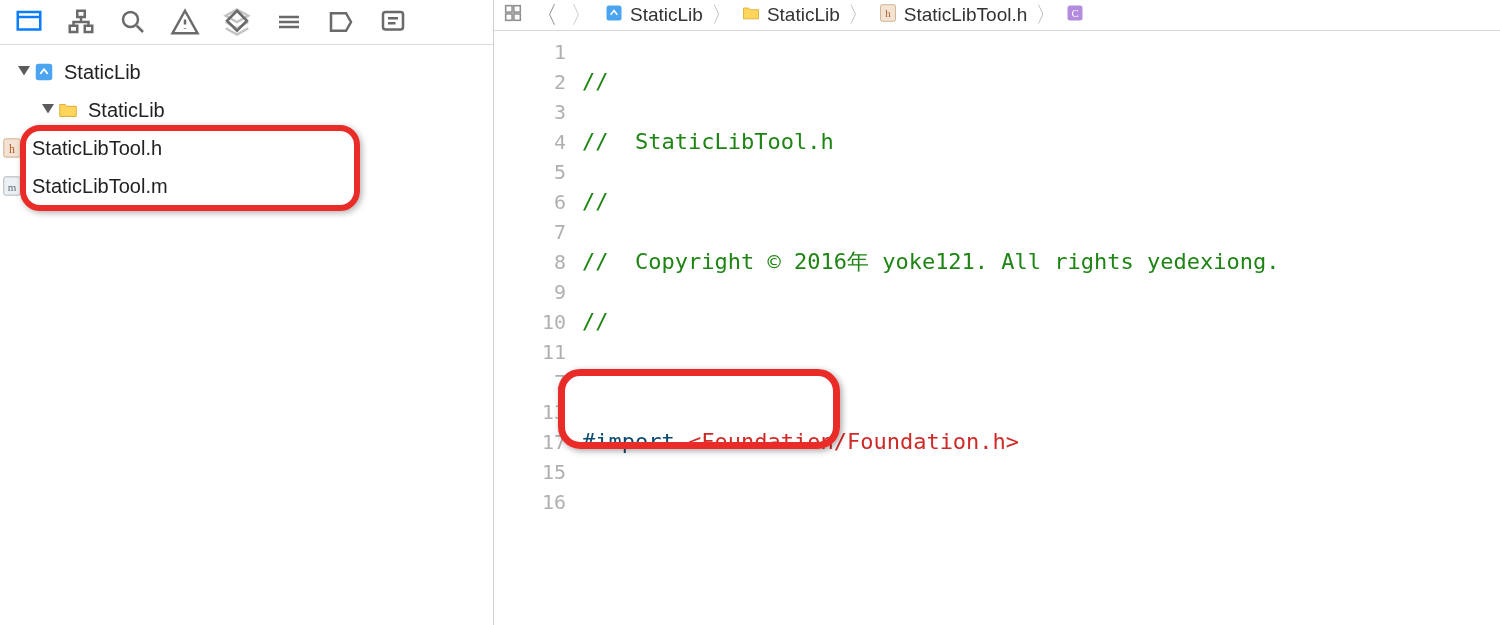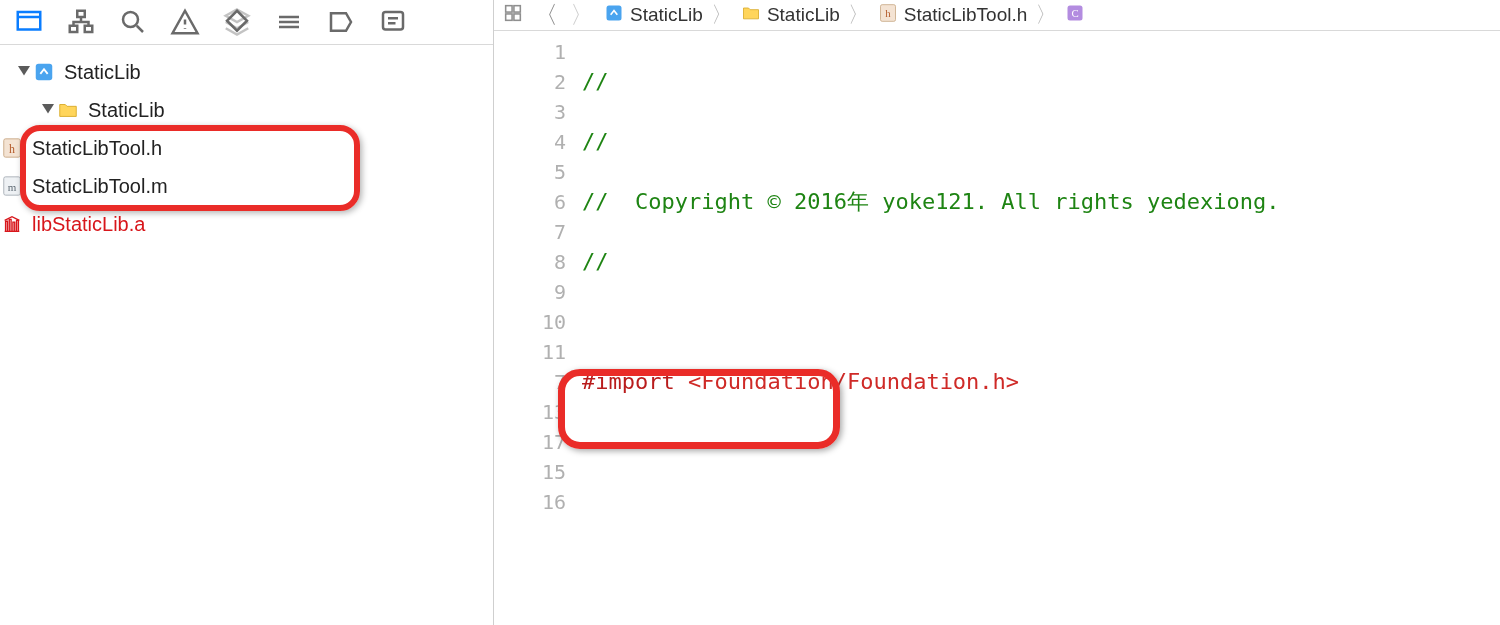--- a/index.html
+++ b/index.html
@@ -88,21 +88,21 @@
     font-size:22px;
     line-height:30px;
     padding:6px 0 0 6px;
     white-space:pre;
     color:#1f1f1f;
     position:relative;
   }
   .line { height:30px; display:block; position:relative; }
 
   .c-comment   { color:#1e8413; }
-  .c-preproc   { color:#b91c1c; }
+  .c-preproc   { color:#0c4a6e; }
   .c-preproc-arg { color:#cf2a27; }
 
   .ed-ann-box {
     position:absolute;
     border:7px solid #ea2c28;
     border-radius:22px;
     pointer-events:none;
     z-index:50;
     box-shadow: 2px 2px 6px rgba(0,0,0,0.35);
   }
@@ -210,29 +210,20 @@
           <span class="icon icon-m">
             <svg viewBox="0 0 24 24">
                 <rect x="3" y="2" width="18" height="20" rx="2" fill="#eef1f4" stroke="#a8afb7"></rect>
                 <text x="12" y="17" text-anchor="middle" font-size="12" fill="#5f6a74" font-family="Menlo">m</text>
               </svg>
           </span>
           <span class="label">StaticLibTool.m</span>
         </div>
 
 
-        <div class="row depth-2 no-disc">
-          <span class="icon icon-lib">
-            <svg viewBox="0 0 24 24" fill="none" stroke="#d8161b" stroke-width="1.5">
-                <path d="M4 20h16M5 20V9h2v11M9 20V7h2v13M13 20V10h2v10M17 20V8h2v12"></path>
-                <path d="M4 8l8-4 8 4"></path>
-              </svg>
-          </span>
-          <span class="label red">libStaticLib.a</span>
-        </div>
       </div>
 
       <div class="ann-box" style="left:20px; top:80px; width:340px; height:86px;"></div>
     </div>
   </div>
 
   <div class="editor">
     <div class="ed-toolbar">
       <span style="color:#8f8f8f;">
         <svg width="22" height="22" viewBox="0 0 24 24" fill="none" stroke="currentColor" stroke-width="1.7">
@@ -294,20 +285,21 @@
           <div>10</div>
           <div>11</div>
           <div>7</div>
           <div>13</div>
           <div>17</div>
           <div>15</div>
           <div>16</div>
       </div>
       <div class="code">
 <span class="line"><span class="c-comment">//</span></span>
+<span class="line"><span class="c-comment">//  StaticLibTool.h</span></span>
 <span class="line"><span class="c-comment">//</span></span>
 <span class="line"><span class="c-comment">//  Copyright © 2016年 yoke121. All rights yedexiong.</span></span>
 <span class="line"><span class="c-comment">//</span></span>
 <span class="line"><span></span></span>
 <span class="line"><span class="c-preproc">#import </span><span class="c-preproc-arg">&lt;Foundation/Foundation.h&gt;</span></span>
 <span class="line"><span></span></span>
 
 
 
 

